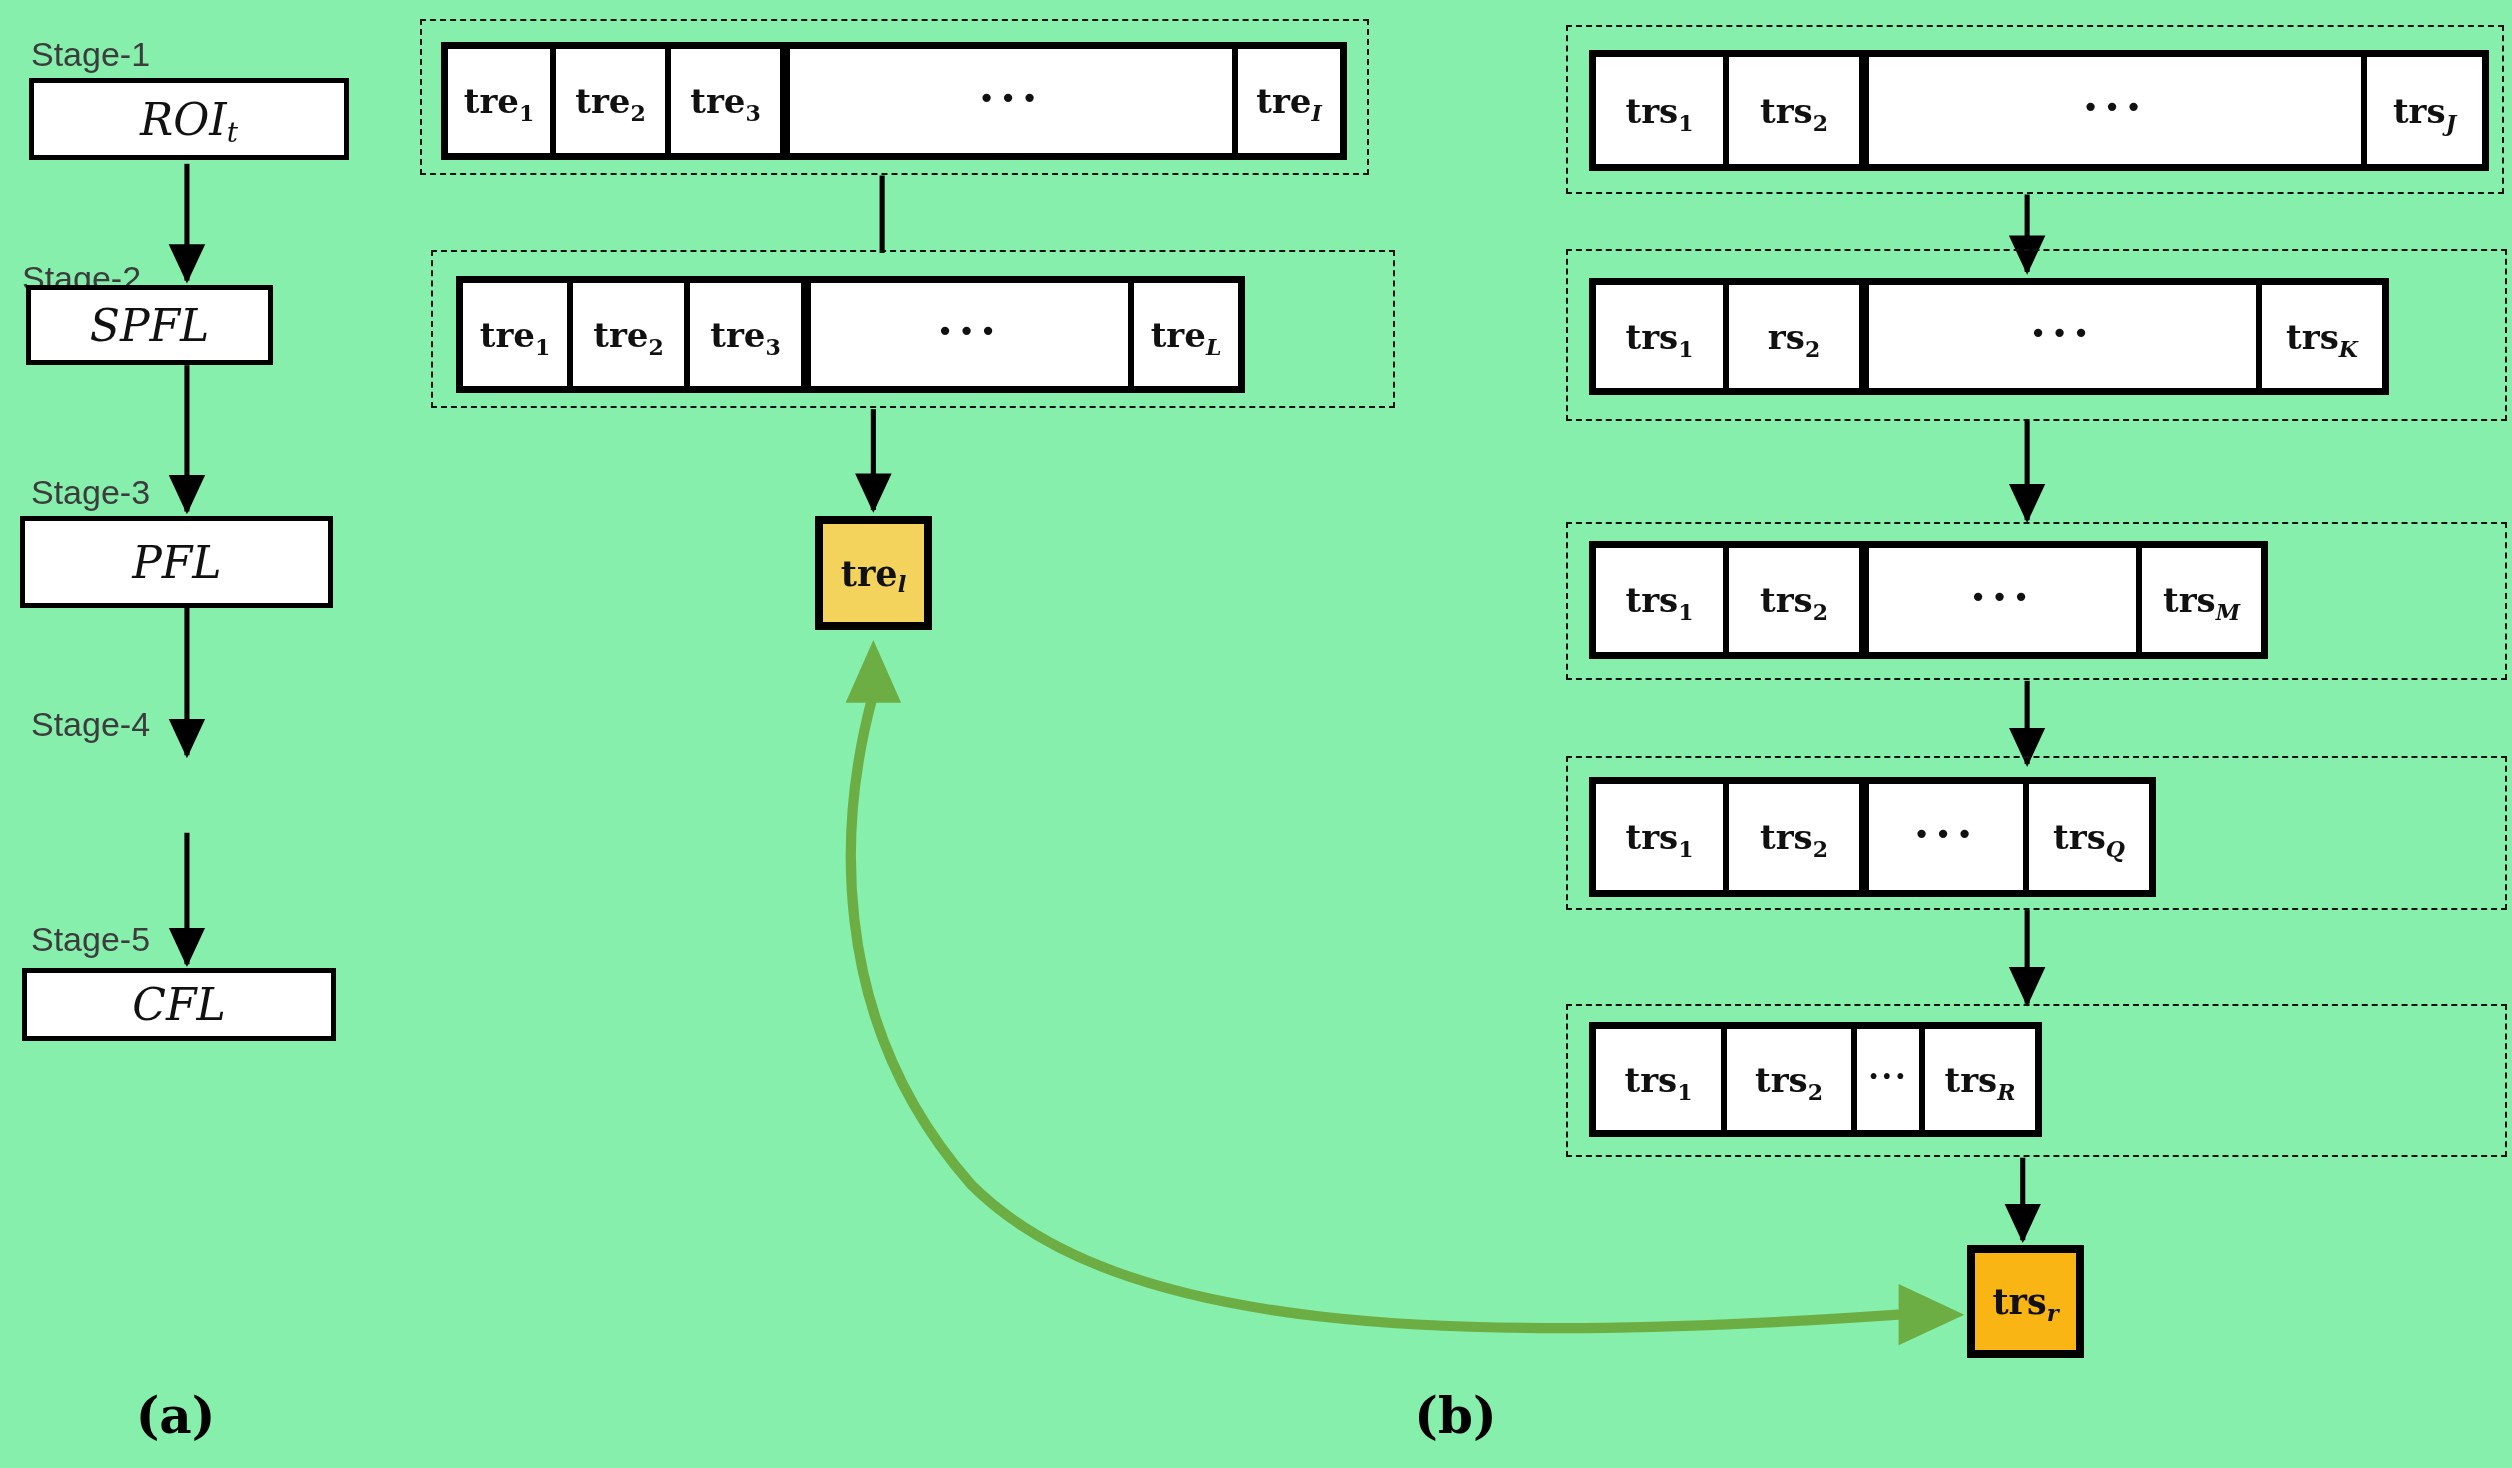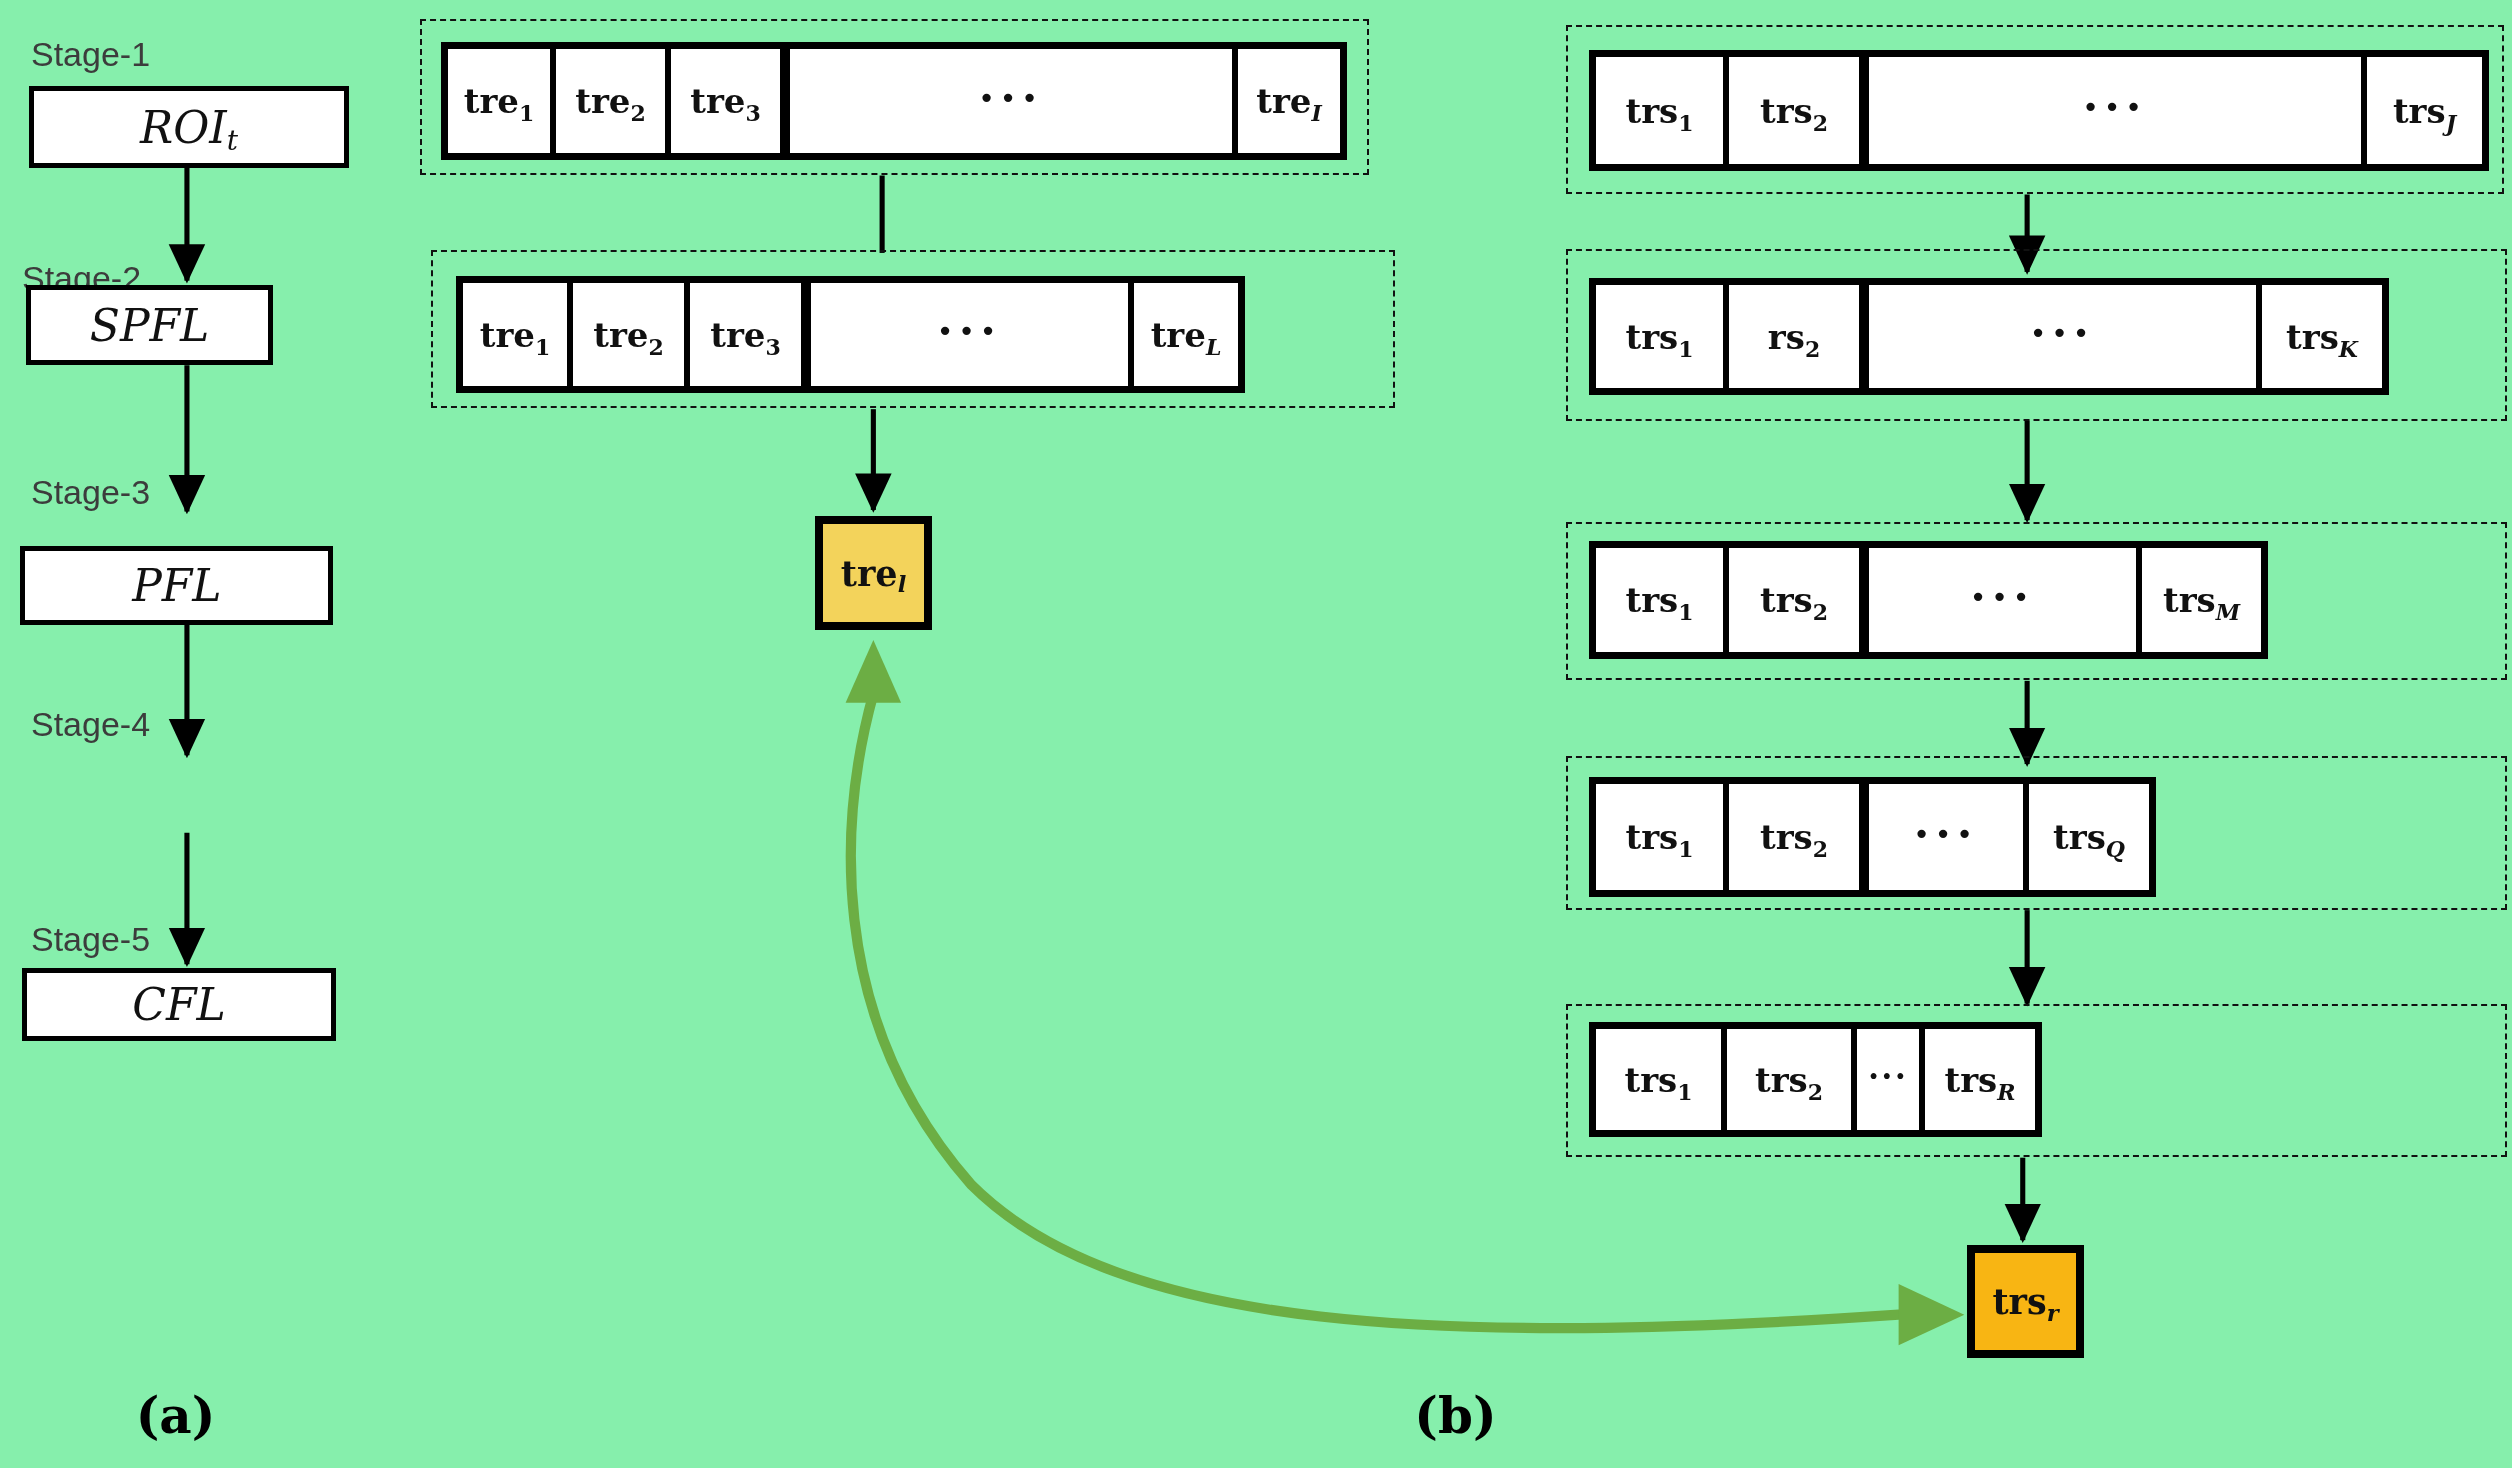--- a/index.html
+++ b/index.html
@@ -90,33 +90,33 @@
     <line x1="2776" y1="932" x2="2776" y2="1046" stroke="#000" stroke-width="7" marker-end="url(#ah)"></line>
     <line x1="2776" y1="1246" x2="2776" y2="1374" stroke="#000" stroke-width="7" marker-end="url(#ah)"></line>
     <line x1="2770" y1="1585" x2="2770" y2="1698" stroke="#000" stroke-width="7" marker-end="url(#ah)"></line>
 
     <path d="M 1196 950 C 1152 1110, 1126 1390, 1330 1622 C 1532 1824, 1980 1842, 2600 1800" fill="none" stroke="#6CAE44" stroke-width="14" stroke-linecap="round"></path>
     <polygon points="1196,876 1158,962 1234,962" fill="#6CAE44"></polygon>
     <polygon points="2690,1800 2600,1758 2600,1842" fill="#6CAE44"></polygon>
   </svg>
 
   <div class="abs stage-label" style="left:31px;top:37px;">Stage-1</div>
-  <div class="abs flow-box" style="left:29px;top:86px;width:320px;height:82px;">
+  <div class="abs flow-box" style="left:29px;top:78px;width:320px;height:82px;">
     <span class="base">ROI</span>
       <span class="sub it">t</span>
   </div>
 
   <div class="abs stage-label" style="left:22px;top:245px;margin-top:16px;">Stage-2</div>
   <div class="abs flow-box" style="left:26px;top:285px;width:247px;height:80px;">
     <span class="base">SPFL</span>
       <span class="sub it"></span>
   </div>
 
   <div class="abs stage-label" style="left:31px;top:475px;">Stage-3</div>
-  <div class="abs flow-box" style="left:20.4px;top:516px;width:313px;height:79px;margin-top:30px;">
+  <div class="abs flow-box" style="left:20.4px;top:516px;width:313px;height:92px;">
     <span class="base">PFL</span>
       <span class="sub it"></span>
   </div>
 
   <div class="abs stage-label" style="left:31px;top:707px;">Stage-4</div>
 
   <div class="abs stage-label" style="left:31px;top:922px;">Stage-5</div>
   <div class="abs flow-box" style="left:22px;top:968px;width:314px;height:73px;">
     <span class="base">CFL</span>
       <span class="sub it"></span>

